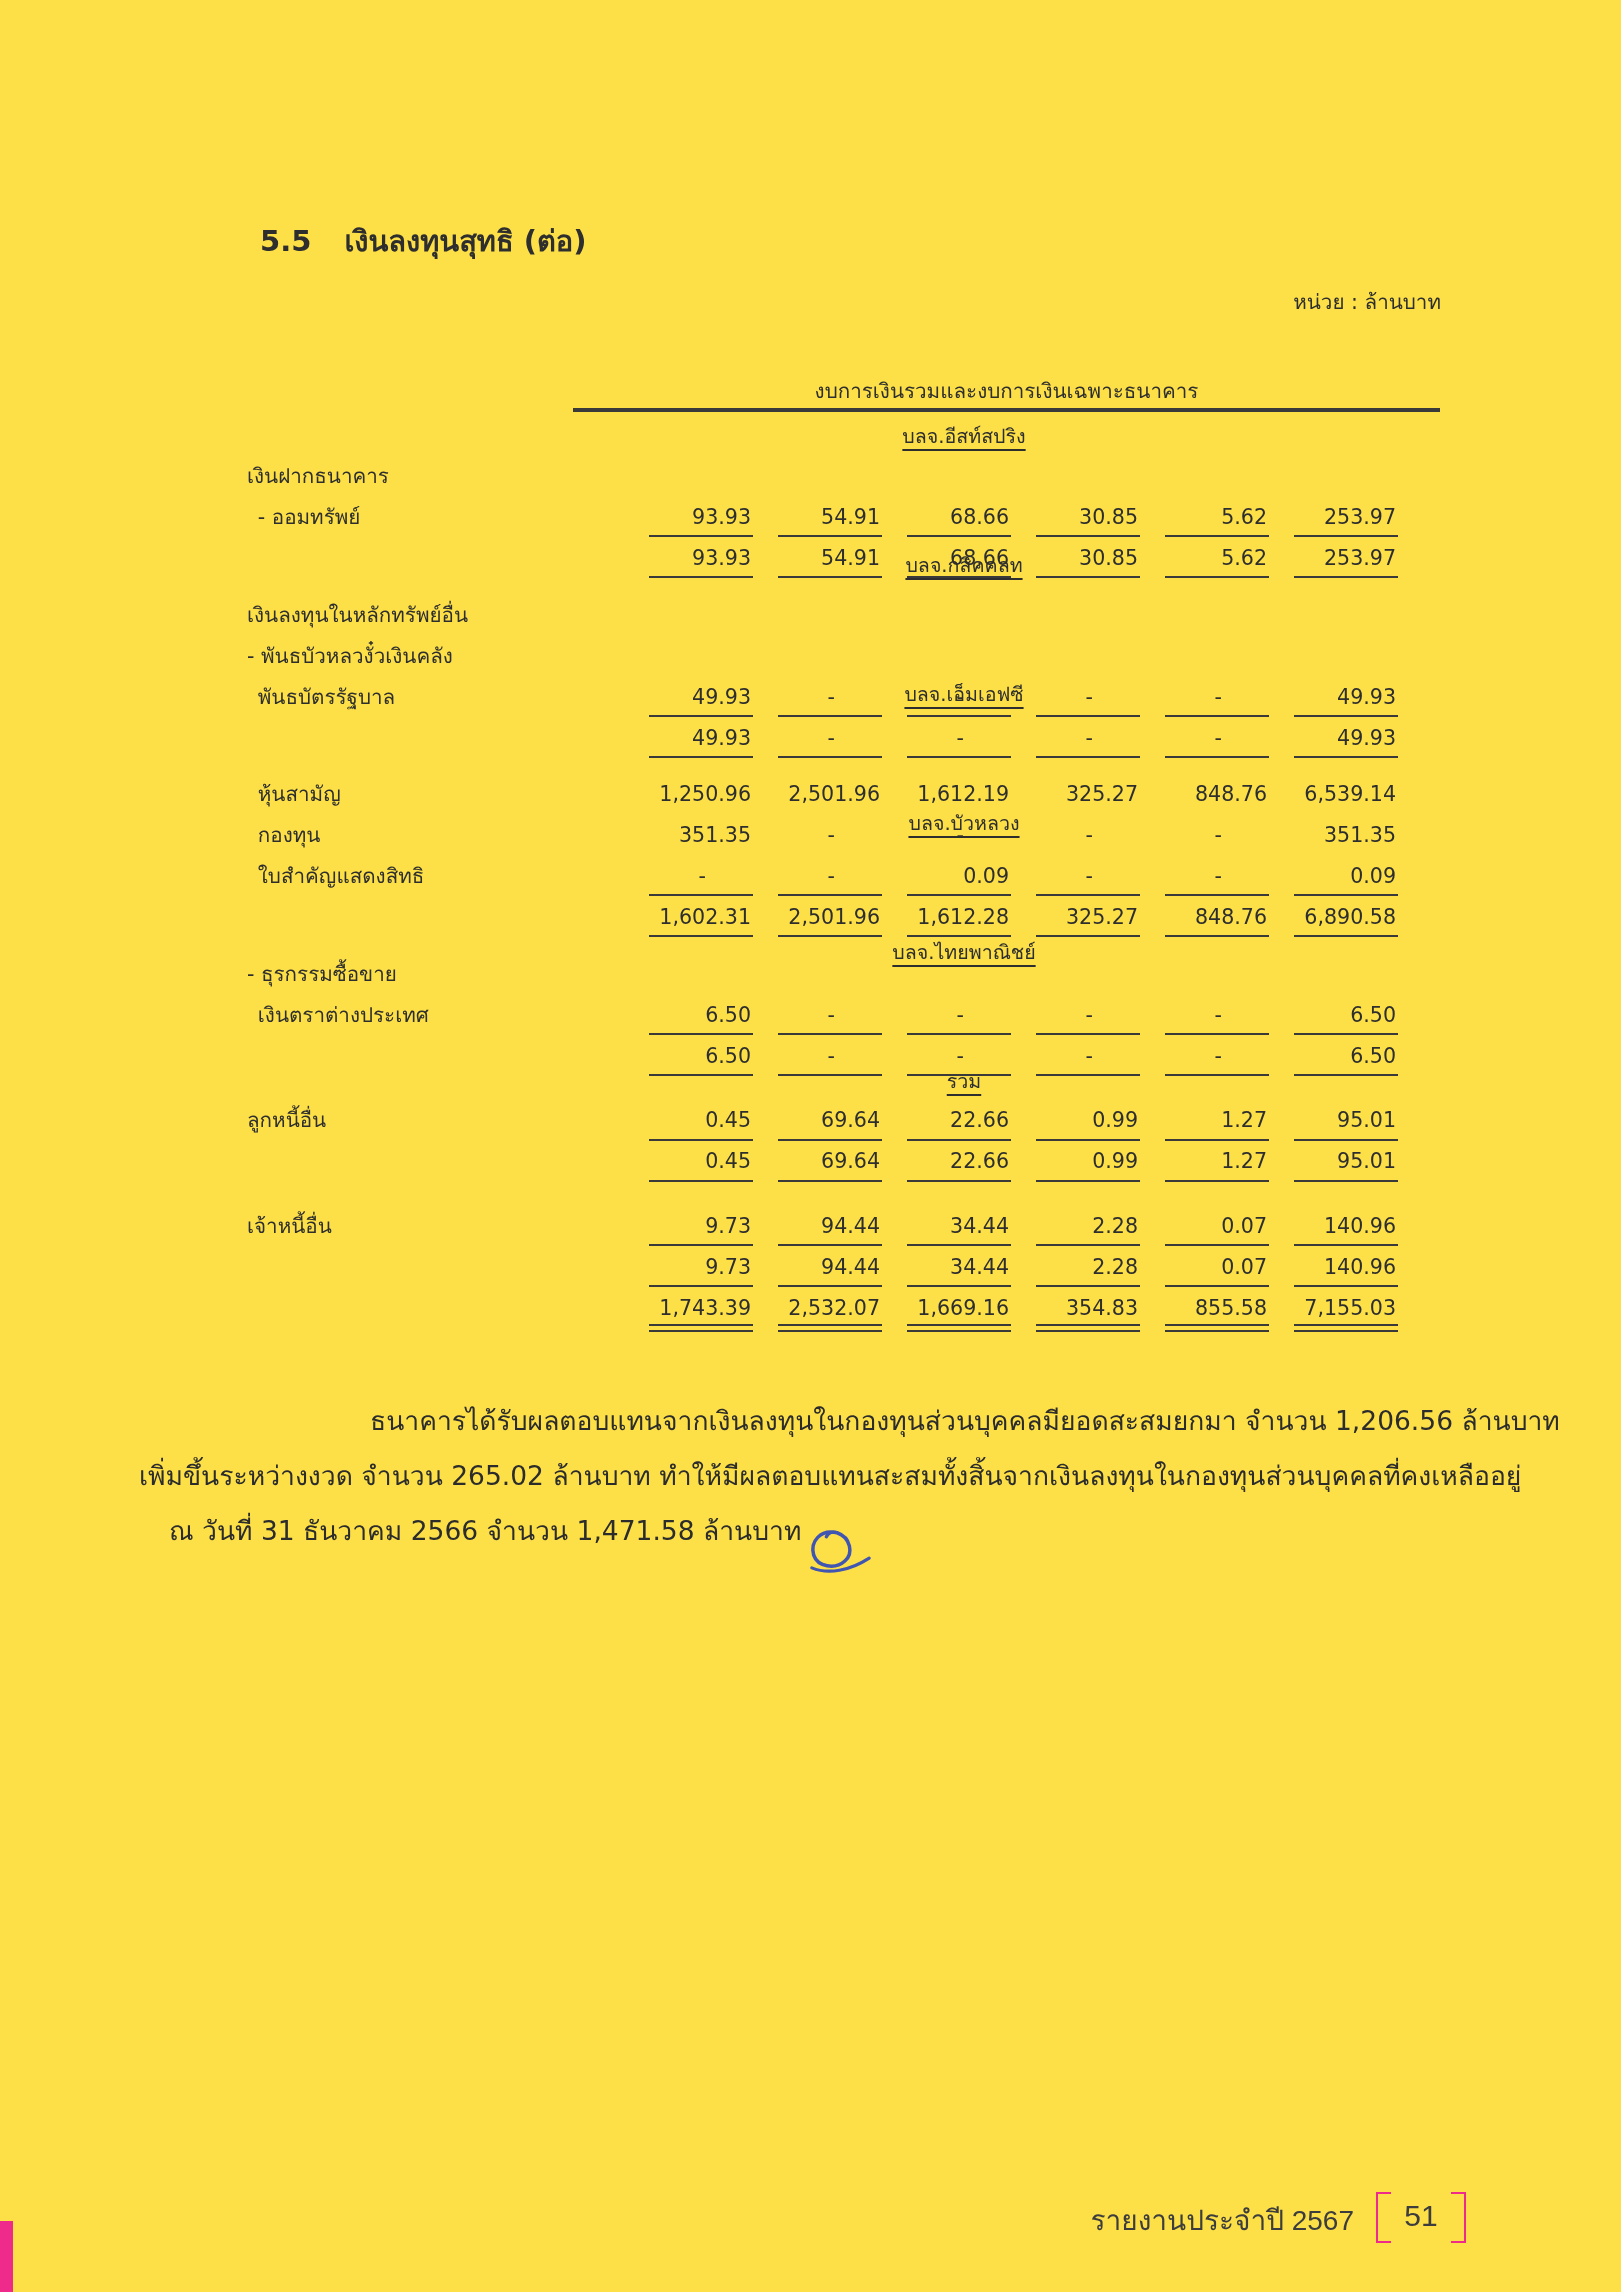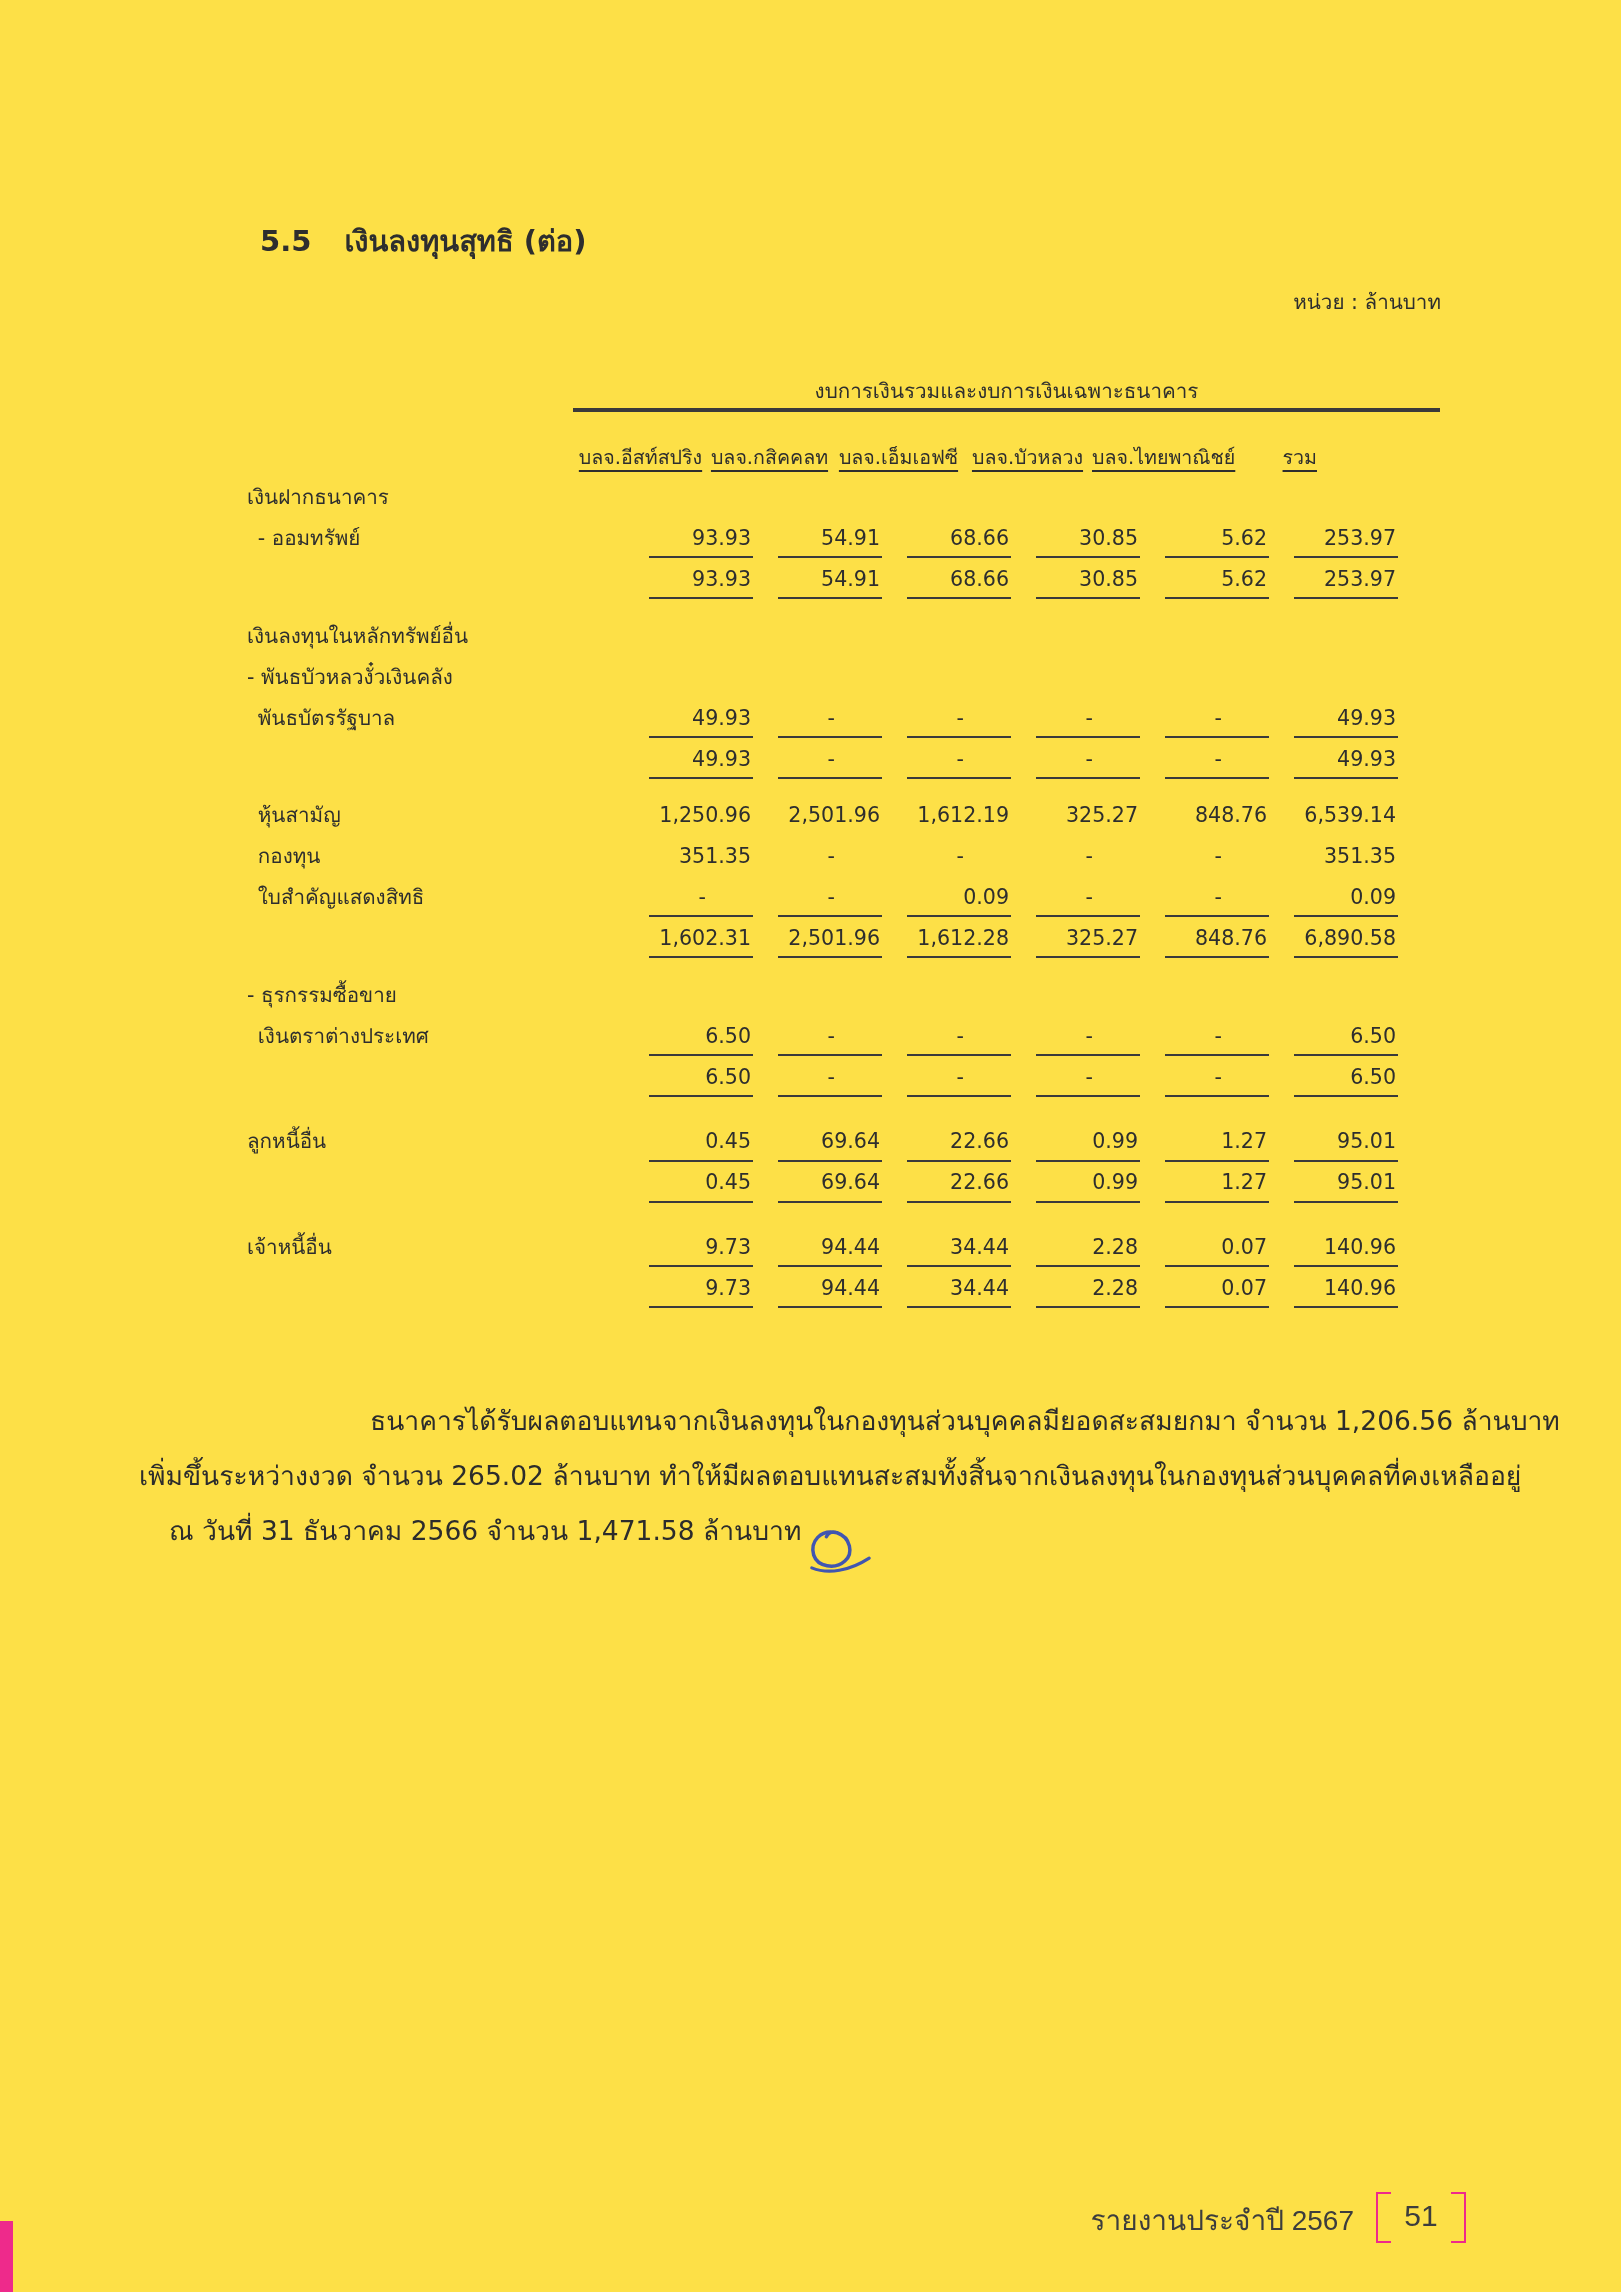--- a/index.html
+++ b/index.html
@@ -31,21 +31,21 @@
     position:absolute; right:180px; top:289px;
     font-size:20.6px; line-height:1.3;
   }
 
   
   .fin-table { position:absolute; left:199px; top:331px; width:1242px; }
   .tbl-head { margin-left:374px; width:867px; }
   .head-group { text-align:center; font-size:20.6px; height:29px; line-height:25.5px;margin-top:48px; }
   .head-rule { height:2px; background:var(--rule); }
   .head-year { text-align:center; font-size:20.6px; height:43px; line-height:57px; }
-  .col-headers { display:flex; margin-left:377px; width:776px; padding-top:29px; height:39px; box-sizing:content-box; }
+  .col-headers { display:flex; margin-left:377px; width:776px; padding-top:8px; height:39px; box-sizing:content-box;flex-direction:column; }
   .colhead {
     flex:0 0 129px; text-align:center; font-size:19.6px; white-space:nowrap;
     text-decoration:underline; text-underline-offset:5.9px; text-decoration-thickness:1.5px;
   }
 
   .trow { display:flex; height:41px; align-items:flex-start; }
   .trow.spacer { height:15.7px; }
   .trow.spacer.lg { height:23.5px; }
   .rlabel { width:377px; box-sizing:border-box; font-size:20.6px; padding-top:3.9px; line-height:1.35; white-space:nowrap;margin-left:48px; }
   .rlabel.ind1 { padding-left:10.8px; }
@@ -246,20 +246,29 @@
         </div>
         <div class="trow subtotal u-single">
           <div class="rlabel ind0"></div>
           <div class="cell">9.73</div>
           <div class="cell">94.44</div>
           <div class="cell">34.44</div>
           <div class="cell">2.28</div>
           <div class="cell">0.07</div>
           <div class="cell">140.96</div>
         </div>
+        <div class="trow total u-double">
+          <div class="rlabel ind0"></div>
+          <div class="cell">1,743.39</div>
+          <div class="cell">2,532.07</div>
+          <div class="cell">1,669.16</div>
+          <div class="cell">354.83</div>
+          <div class="cell">855.58</div>
+          <div class="cell">7,155.03</div>
+        </div>
       </div>
   </div>
 
   <div class="para">
     <div class="para-line l1">ธนาคารได้รับผลตอบแทนจากเงินลงทุนในกองทุนส่วนบุคคลมียอดสะสมยกมา จำนวน 1,206.56 ล้านบาท</div>
     <div class="para-line l2">เพิ่มขึ้นระหว่างงวด จำนวน 265.02 ล้านบาท ทำให้มีผลตอบแทนสะสมทั้งสิ้นจากเงินลงทุนในกองทุนส่วนบุคคลที่คงเหลืออยู่</div>
     <div class="para-line l3">
       <span>ณ วันที่ 31 ธันวาคม 2566 จำนวน 1,471.58 ล้านบาท</span>
       <svg class="pen" viewBox="0 0 76 54" width="74" height="53" aria-hidden="true">
         <path d="M35 9 C18 5 7 18 11 32 C15 44 33 47 43 38 C52 30 49 14 35 9 C30 7 26 9 24 13" fill="none" stroke="var(--pen)" stroke-width="3.6" stroke-linecap="round"></path>

